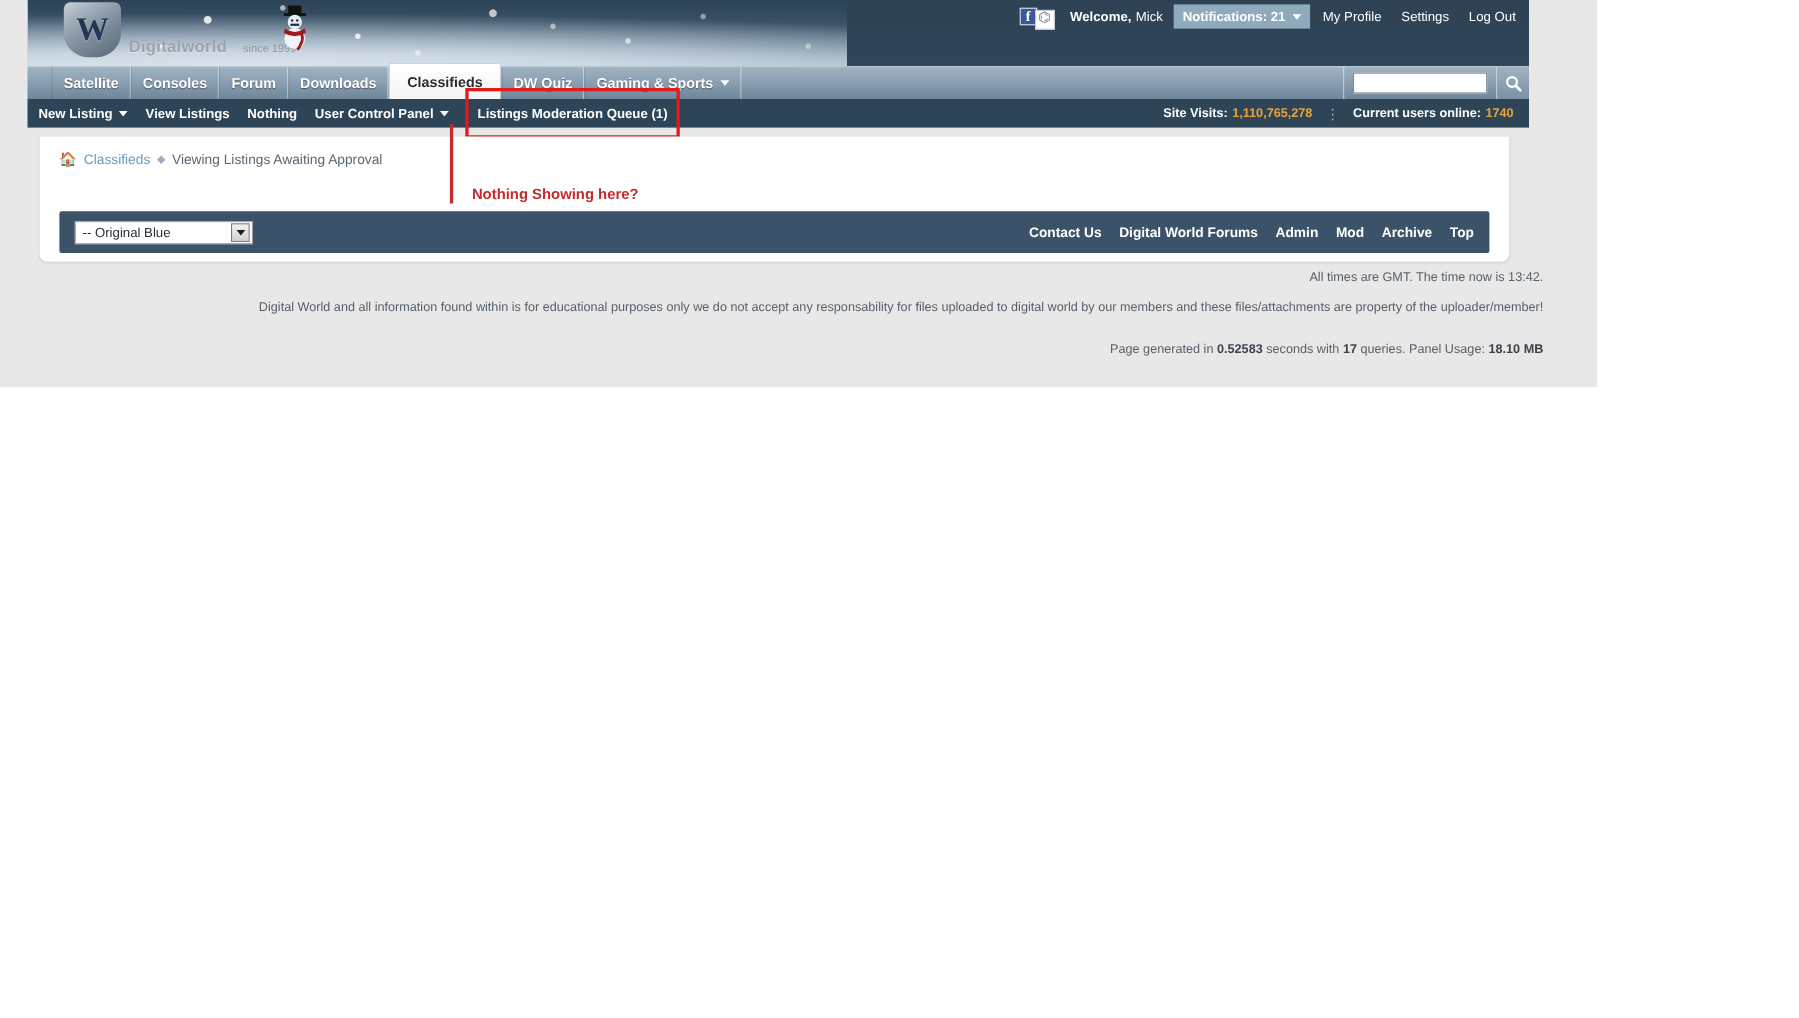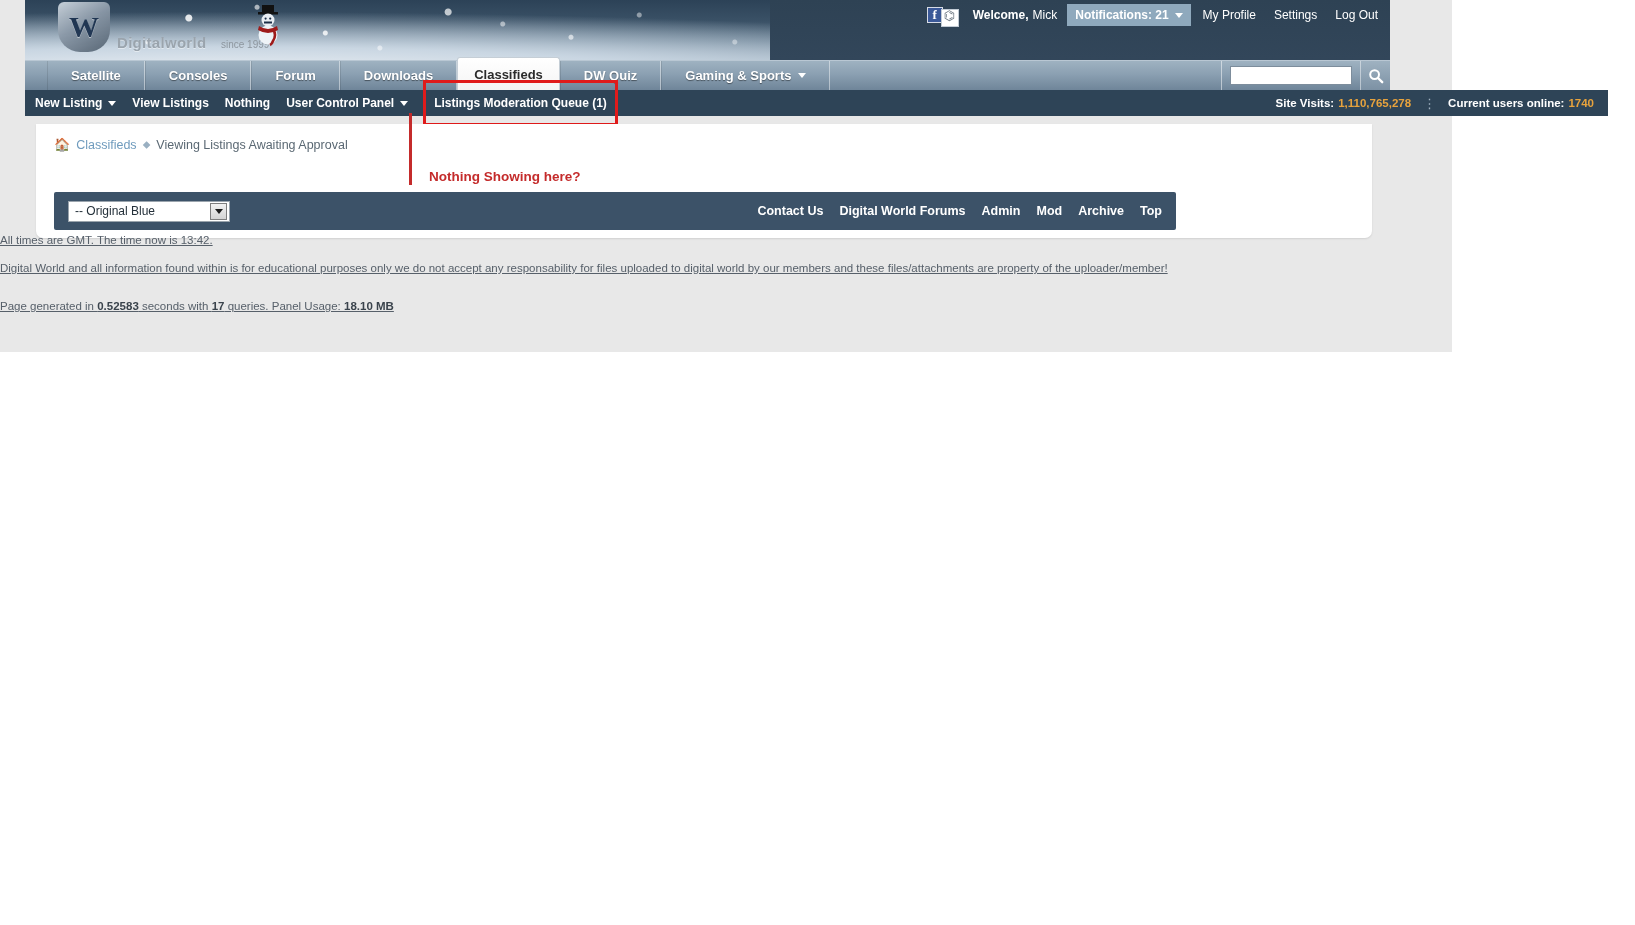--- a/index.html
+++ b/index.html
@@ -174,21 +174,21 @@
     width: 1365px;
     height: 30px;
     background: linear-gradient(180deg,#9fb2c1 0%, #8ba0b2 45%, #6f8599 100%);
     border-top: 1px solid #b9c7d3;
     display: flex; align-items: stretch;
   }
   .nav-pad-left { width: 22px; }
   .tab {
     position: relative;
     display: flex; align-items: center; justify-content: center;
-    padding: 0 23px;
+    padding: 0 10px;
     color: #ffffff;
     font-size: 13px;
     font-weight: bold;
     text-shadow: 0 1px 1px rgba(0,0,0,.45);
     border-right: 1px solid rgba(255,255,255,.45);
     border-left: 1px solid rgba(0,0,0,.10);
     white-space: nowrap;
     cursor: pointer;
   }
   .tab:first-of-type { border-left: 1px solid rgba(255,255,255,.45); }
@@ -231,21 +231,21 @@
     background: linear-gradient(180deg,#9fb2c1 0%, #7b90a3 100%);
     border-left: 1px solid rgba(255,255,255,.45);
     display: flex; align-items: center; justify-content: center;
     cursor: pointer;
   }
 
   
   .subnav {
     position: absolute;
     left: 25px; top: 90px;
-    width: 1583px;
+    width: 1365px;
     height: 26px;
     background: #2e4457;
     display: flex; align-items: center;
     padding-left: 10px;
   }
   .subnav-item {
     color: #ffffff;
     font-size: 12px;
     font-weight: bold;
     margin-right: 16px;
@@ -317,21 +317,21 @@
     padding: 4px 0 0 18px;
     font-size: 13.5px;
     font-weight: bold;
     color: #2d3b47;
   }
 
   
   .footer-strip {
     position: absolute;
     left: 54px; top: 192px;
-    width: 1122px;
+    width: 1300px;
     height: 38px;
     background: #3c5268;
     border-radius: 2px;
     display: flex; align-items: center;
     padding: 0 14px 0 14px;
   }
   .style-select {
     width: 162px; height: 21px;
     background: #ffffff;
     border: 1px solid #9aa4ad;
@@ -363,26 +363,25 @@
     color: #ffffff;
     font-size: 12.5px;
     text-decoration: none;
     white-space: nowrap;
     cursor: pointer;
   }
 
   
   .legal {
     position: absolute;
-    left: 0; top: 234px;
+    left: 0; top: 246px;
     width: 1403px;
-    text-align: left;
+    text-align: right;
     color: #57606a;
     font-size: 11.5px;
-    text-decoration: underline;
   }
   .legal .l1 { margin-bottom: 16px; }
   .legal .l2 { margin-bottom: 26px; font-size: 11.5px; }
   .legal .l3 { font-size: 11.5px; }
   .legal b { color: #3a434c; }
 </style>
 </head>
 <body>
 
 <div id="screen">

